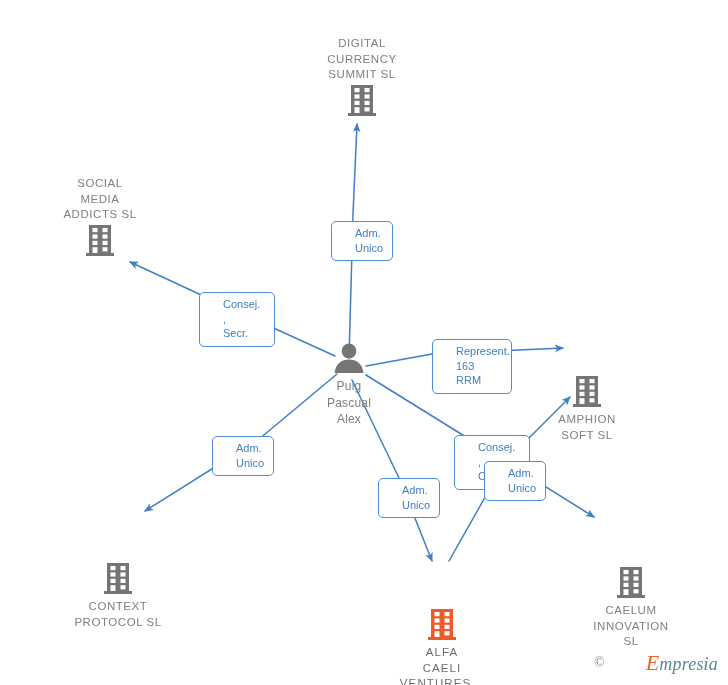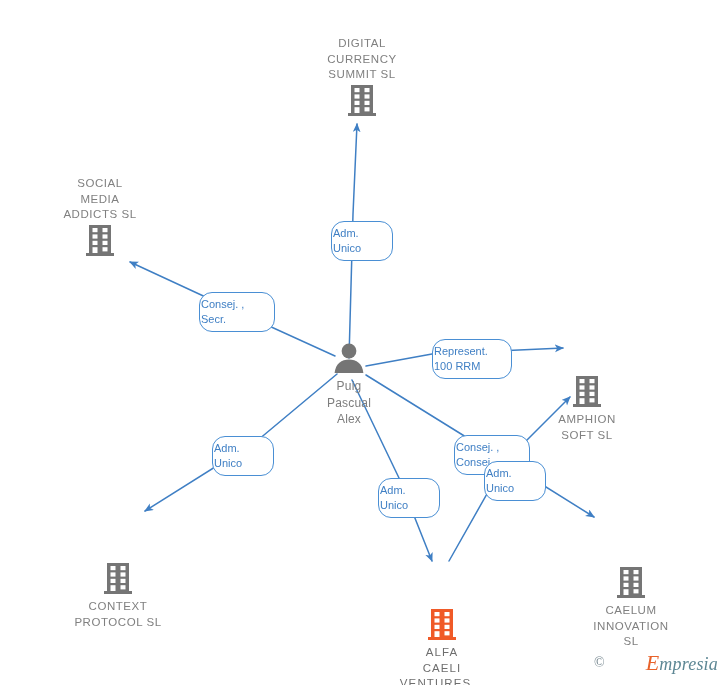--- a/index.html
+++ b/index.html
@@ -67,22 +67,22 @@
     color: #6e6e6e;
     letter-spacing: 1.1px;
   }
 
   
   .edge-label {
     position: absolute;
     z-index: 5;
     background: #ffffff;
     border: 1.3px solid #4a8fd4;
-    border-radius: 13px;
-    padding: 4px 9px 5px 1px;
+    border-radius: 5px;
+    padding: 4px 9px 5px 23px;
     box-sizing: border-box;
     color: #3f7fc4;
     font-size: 11px;
     line-height: 14.5px;
     white-space: pre-line;
     text-align: left;
   }
   .edge-label.centered { text-align: left; }
 
   
@@ -248,21 +248,21 @@
 Alex</span>
       </div>
     </div>
 
   <div id="edge-labels-layer">
       <div class="edge-label" style="left: 331px; top: 221px; width: 62px;">Adm.
 Unico</div>
       <div class="edge-label centered" style="left: 199px; top: 292px; width: 76px;">Consej. ,
 Secr.</div>
       <div class="edge-label centered" style="left: 432px; top: 339px; width: 80px;">Represent.
-100 RRM</div>
+163 RRM</div>
       <div class="edge-label" style="left: 212px; top: 436px; width: 62px;">Adm.
 Unico</div>
       <div class="edge-label centered" style="left: 454px; top: 435px; width: 76px;">Consej. ,
 Consej.</div>
       <div class="edge-label" style="left: 484px; top: 461px; width: 62px;">Adm.
 Unico</div>
       <div class="edge-label" style="left: 378px; top: 478px; width: 62px;">Adm.
 Unico</div>
     </div>
 

